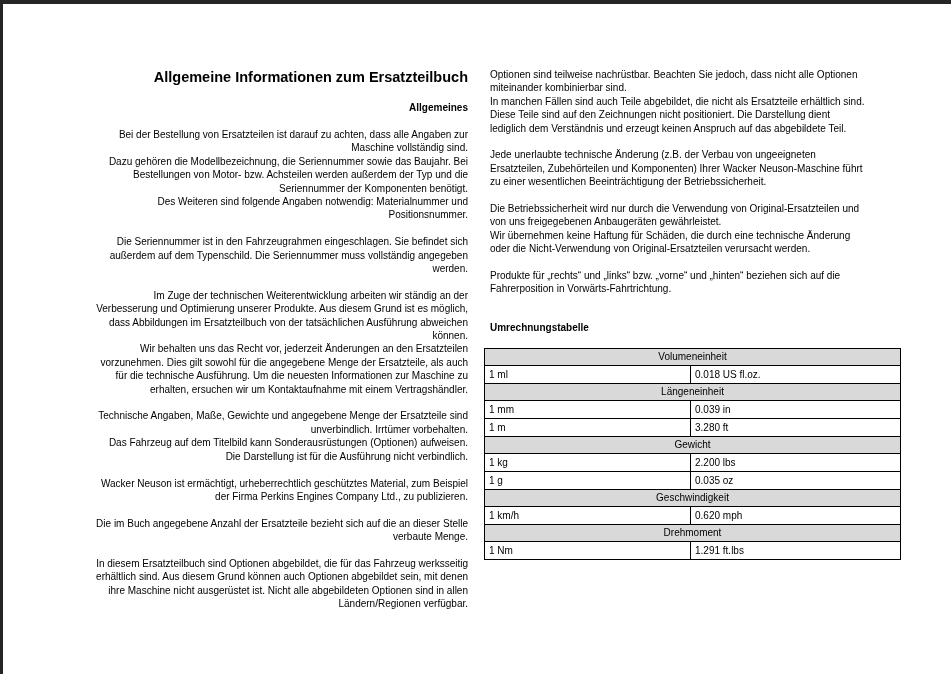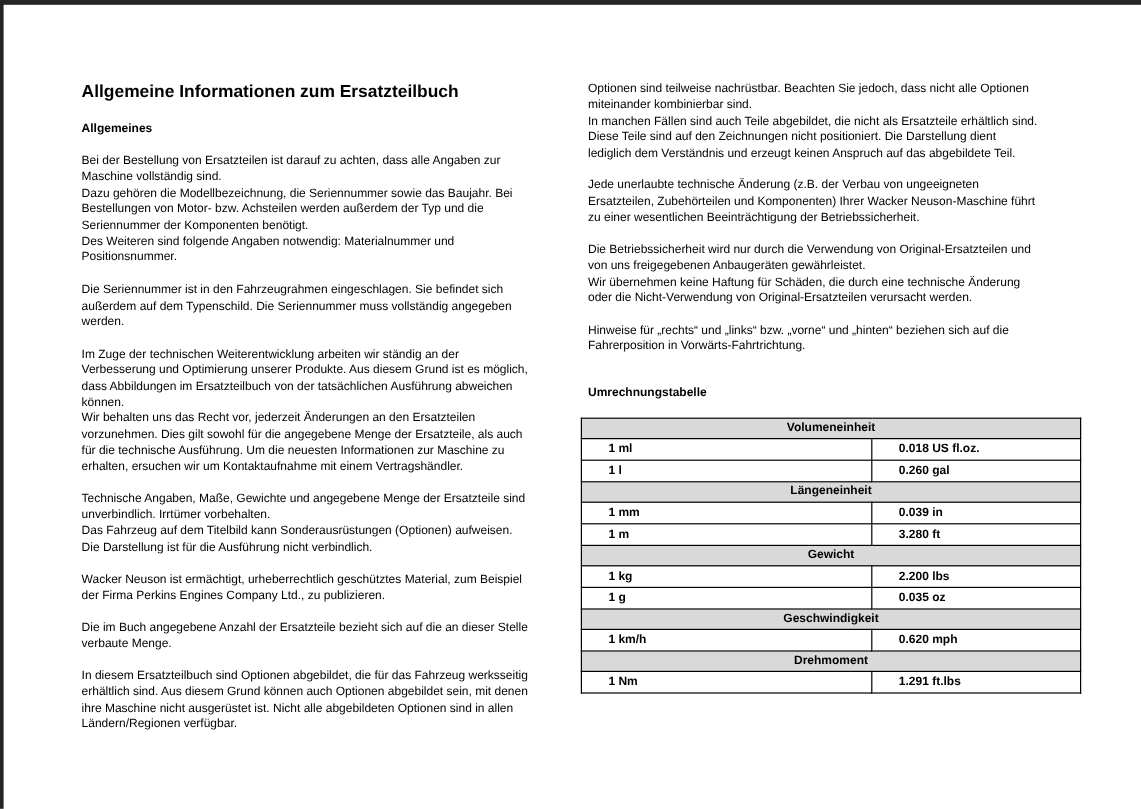--- a/index.html
+++ b/index.html
@@ -4,31 +4,31 @@
 <style>
   html, body { margin:0; padding:0; }
   body {
     width:951px; height:674px; overflow:hidden; position:relative;
     background:#ffffff;
     font-family:"Liberation Sans", sans-serif;
     color:#000;
   }
   .top-bar { position:absolute; left:0; top:0; width:951px; height:4px; background:#252525; }
   .left-bar { position:absolute; left:0; top:0; width:3px; height:674px; background:#252525; }
-  .col-left { position:absolute; left:68px; top:68px; width:400px; }
+  .col-left { position:absolute; left:68px; top:68px; width:400px;text-align:right; }
   .col-right { position:absolute; left:490px; top:68px; width:420px; }
   .page-title { font-size:14.5px; font-weight:bold; margin:0; line-height:18px; }
   .section-title { font-size:10px; font-weight:bold; margin:0; line-height:14px; }
   .para { font-size:10px; line-height:13.4px; margin:0; white-space:pre-line; }
   .gap { height:13.4px; }
   table.conv {
     position:absolute; left:484px; top:348px; width:417px;
     border-collapse:collapse; font-size:10px;
   }
-  table.conv td { border:1px solid #000; padding:0 22px; height:17px; line-height:17px;font-weight:bold; }
+  table.conv td { border:1px solid #000; padding:0 4px; height:17px; line-height:17px; }
   table.conv td.grp { background:#d9d9d9; text-align:center; height:16px; line-height:16px; }
   table.conv td.from { width:197px; }
 </style>
 </head>
 <body>
 
 <div class="top-bar"></div>
 <div class="left-bar"></div>
 
 <div class="col-left">
@@ -83,38 +83,34 @@
   <div class="gap"></div>
   <p class="para">Jede unerlaubte technische Änderung (z.B. der Verbau von ungeeigneten
 Ersatzteilen, Zubehörteilen und Komponenten) Ihrer Wacker Neuson-Maschine führt
 zu einer wesentlichen Beeinträchtigung der Betriebssicherheit.</p>
   <div class="gap"></div>
   <p class="para">Die Betriebssicherheit wird nur durch die Verwendung von Original-Ersatzteilen und
 von uns freigegebenen Anbaugeräten gewährleistet.
 Wir übernehmen keine Haftung für Schäden, die durch eine technische Änderung
 oder die Nicht-Verwendung von Original-Ersatzteilen verursacht werden.</p>
   <div class="gap"></div>
-  <p class="para">Hinweise für „rechts“ und „links“  bzw. „vorne“ und „hinten“ beziehen sich auf die
+  <p class="para">Produkte für „rechts“ und „links“  bzw. „vorne“ und „hinten“ beziehen sich auf die
 Fahrerposition in Vorwärts-Fahrtrichtung.</p>
   <div style="height:25px"></div>
   <h2 class="section-title">Umrechnungstabelle</h2>
 </div>
 
 <table class="conv">
   <tbody>
       <tr>
         <td class="grp" colspan="2">Volumeneinheit</td>
       </tr>
   <tr>
     <td class="from">1 ml</td>
     <td>0.018 US fl.oz.</td>
-  </tr>
-  <tr>
-    <td class="from">1 l</td>
-    <td>0.260 gal</td>
   </tr>
   <tr>
         <td class="grp" colspan="2">Längeneinheit</td>
       </tr>
   <tr>
     <td class="from">1 mm</td>
     <td>0.039 in</td>
   </tr>
   <tr>
     <td class="from">1 m</td>

